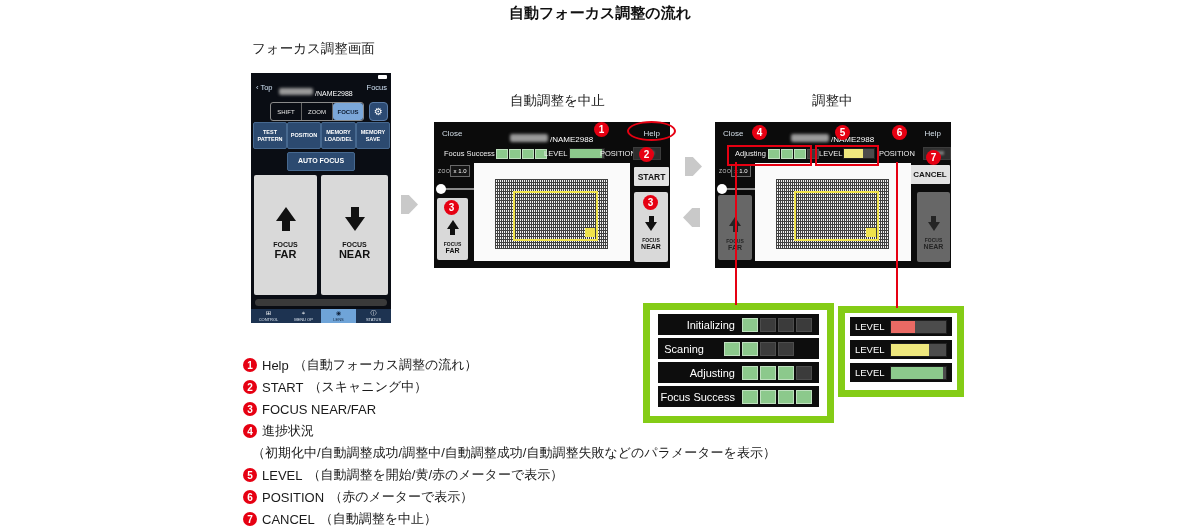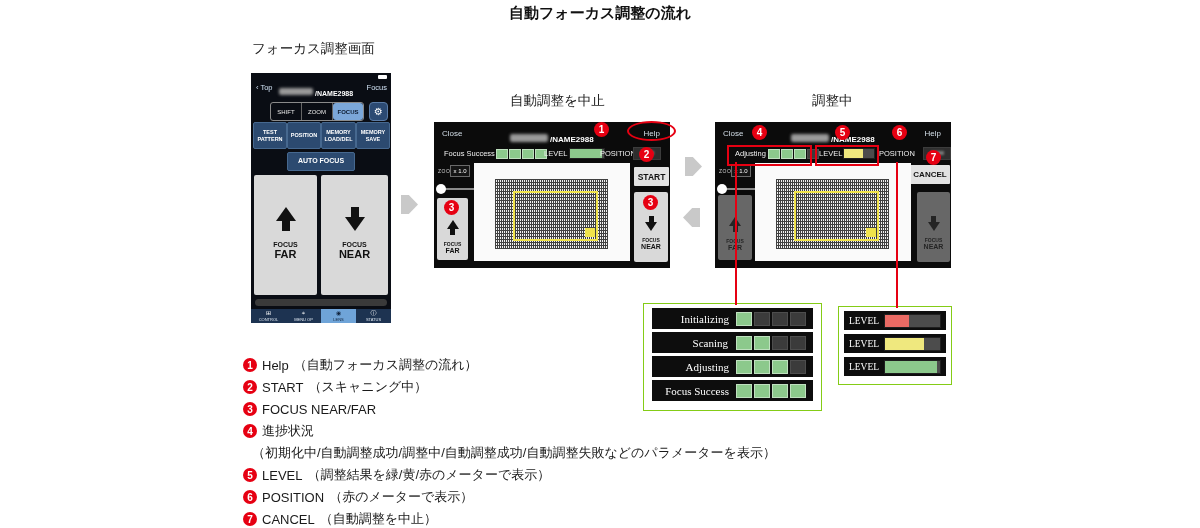--- a/index.html
+++ b/index.html
@@ -5,21 +5,21 @@
   html,body{margin:0;padding:0;background:#fff;}
   #root{position:relative;width:1200px;height:528px;background:#fff;overflow:hidden;
         font-family:"Liberation Sans","DejaVu Sans",sans-serif;color:#1a1a1a;}
   .abs{position:absolute;}
   .ttl{width:100%;text-align:center;top:4px;font-size:15px;font-weight:bold;color:#111;}
   .seclbl{font-size:13.5px;color:#222;}
 
   
   .screen{position:absolute;background:#0b0b0b;color:#fff;}
   .hdr-txt{font-size:8px;color:#d4dfe9;}
-  .dev{font-size:8px;font-weight:bold;color:#fff;white-space:nowrap;}
+  .dev{font-size:8px;font-weight:normal;color:#fff;white-space:nowrap;}
   .redact{display:inline-block;width:38px;height:8px;background:#9a9a9a;border-radius:2px;
           filter:blur(1.5px);vertical-align:middle;margin-right:2px;}
   .slbl{font-size:7.5px;color:#f0f0f0;white-space:nowrap;}
   .blocks{display:flex;gap:1px;}
   .blocks-sm .blk{width:10px;height:8px;}
   .blocks-lg{gap:2px;}
   .blocks-lg .blk{width:14px;height:12px;}
   .blk.on{background:#8cc98c;border:1px solid #bfe0bf;}
   .blk.off{background:#3b3b3b;border:1px solid #4d4d4d;}
   .meter{background:#4c4c4c;border:1px solid #1f1f1f;overflow:hidden;}
@@ -87,21 +87,21 @@
   .scrollbar{position:absolute;left:4px;right:4px;top:226px;height:7px;background:#3a3a3a;border-radius:4px;}
   .pnav{position:absolute;left:0;right:0;top:236px;height:14px;background:#1d3351;display:flex;}
   .pnav .cell{flex:1;display:flex;flex-direction:column;align-items:center;justify-content:center;}
   .pnav .cell.active{background:#6fa4d8;}
   .nav-ic{font-size:6px;line-height:6px;color:#fff;font-family:"DejaVu Sans",sans-serif;}
   .pnav .cell.active .nav-ic{color:#10233c;}
   .nav-lb{font-size:4px;color:#dfe8f2;margin-top:1px;}
   .pnav .cell.active .nav-lb{color:#10233c;}
 
   
-  .callout{position:absolute;background:#fff;border:1px solid #84cc16;z-index:20;font-family:Liberation Serif, serif;}
+  .callout{position:absolute;background:#fff;border:7px solid #84cc16;z-index:20;}
   .cbar{background:#0d0d0d;display:flex;align-items:center;}
   .cbar .clbl{color:#fff;font-size:11px;white-space:nowrap;}
 
   
   .legend{position:absolute;left:243px;top:354px;}
   .lrow{display:flex;align-items:center;height:22px;gap:5px;font-size:13px;color:#1a1a1a;}
   .lrow .lbadge{width:14px;height:14px;border-radius:50%;background:#e60012;color:#fff;font-size:10px;
                font-weight:bold;display:flex;align-items:center;justify-content:center;flex:0 0 14px;}
   .lrow .lbadge:empty{visibility:hidden;}
   .lterm{white-space:nowrap;}
@@ -314,21 +314,21 @@
   <div class="callout" style="left:643px;top:303px;width:177px;height:106px;">
     <div class="cbar" style="margin:4px 8px 0;height:21px;justify-content:flex-end;gap:7px;padding-right:7px;">
       <span class="clbl">Initializing</span>
       <span class="blocks blocks-lg">
           <span class="blk on"></span>
           <span class="blk off"></span>
           <span class="blk off"></span>
           <span class="blk off"></span>
         </span>
     </div>
-    <div class="cbar" style="margin:3px 8px 0;height:21px;justify-content:flex-end;gap:8px;padding-right:7px;">
+    <div class="cbar" style="margin:3px 8px 0;height:21px;justify-content:flex-end;gap:20px;padding-right:25px;">
       <span class="clbl">Scaning</span>
       <span class="blocks blocks-lg">
           <span class="blk on"></span>
           <span class="blk on"></span>
           <span class="blk off"></span>
           <span class="blk off"></span>
         </span>
     </div>
     <div class="cbar" style="margin:3px 8px 0;height:21px;justify-content:flex-end;gap:7px;padding-right:7px;">
       <span class="clbl">Adjusting</span>
@@ -391,21 +391,21 @@
       <span class="lterm">進捗状況</span>
       <span class="ldesc"></span>
     </div>
     <div class="lrow" style="padding-left:9px;">
 
       <span class="ldesc">（初期化中/自動調整成功/調整中/自動調整成功/自動調整失敗などのパラメーターを表示）</span>
     </div>
     <div class="lrow">
       <span class="lbadge">5</span>
       <span class="lterm">LEVEL</span>
-      <span class="ldesc">（調整結果を緑/黄/赤のメーターで表示）</span>
+      <span class="ldesc">（自動調整を開始/黄/赤のメーターで表示）</span>
     </div>
     <div class="lrow">
       <span class="lbadge">6</span>
       <span class="lterm">POSITION</span>
       <span class="ldesc">（赤のメーターで表示）</span>
     </div>
     <div class="lrow">
       <span class="lbadge">7</span>
       <span class="lterm">CANCEL</span>
       <span class="ldesc">（自動調整を中止）</span>

